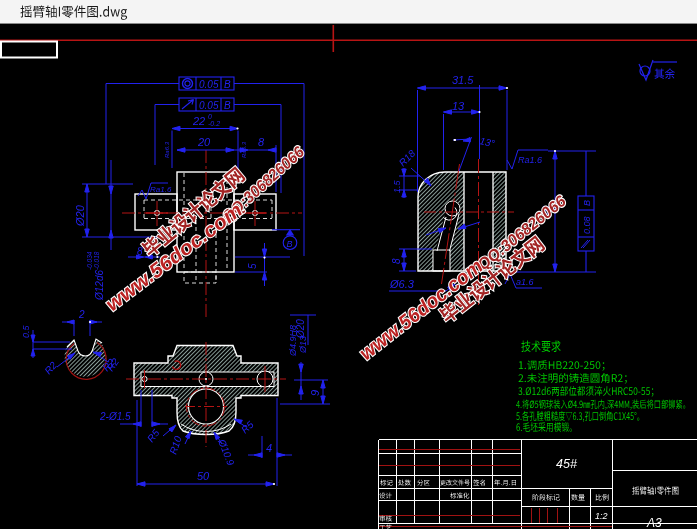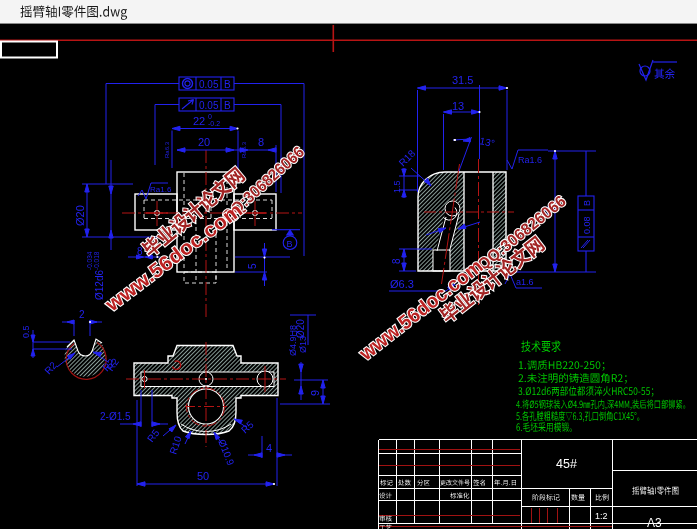--- a/index.html
+++ b/index.html
@@ -1,17 +1,17 @@
 <!DOCTYPE html>
 <html><head>
 <meta charset="utf-8">
 <style>
   html,body{margin:0;padding:0;background:#000;}
   #page{position:relative;width:697px;height:529px;background:#000;overflow:hidden;
-        font-family:"Liberation Sans", sans-serif;}
+        font-family:"Liberation Sans", sans-serif;font-style:italic;}
   #tbar{position:absolute;left:0;top:0;width:697px;height:23px;background:#f4f4f4;
         border-bottom:1px solid #8a8a8a;color:#111;font-size:14px;line-height:23px;}
   svg{position:absolute;left:0;top:0;}
   text{font-family:"Liberation Sans", sans-serif;}
 </style>
 </head>
 <body>
 <div id="page">
 
 <div id="tbar"></div>

